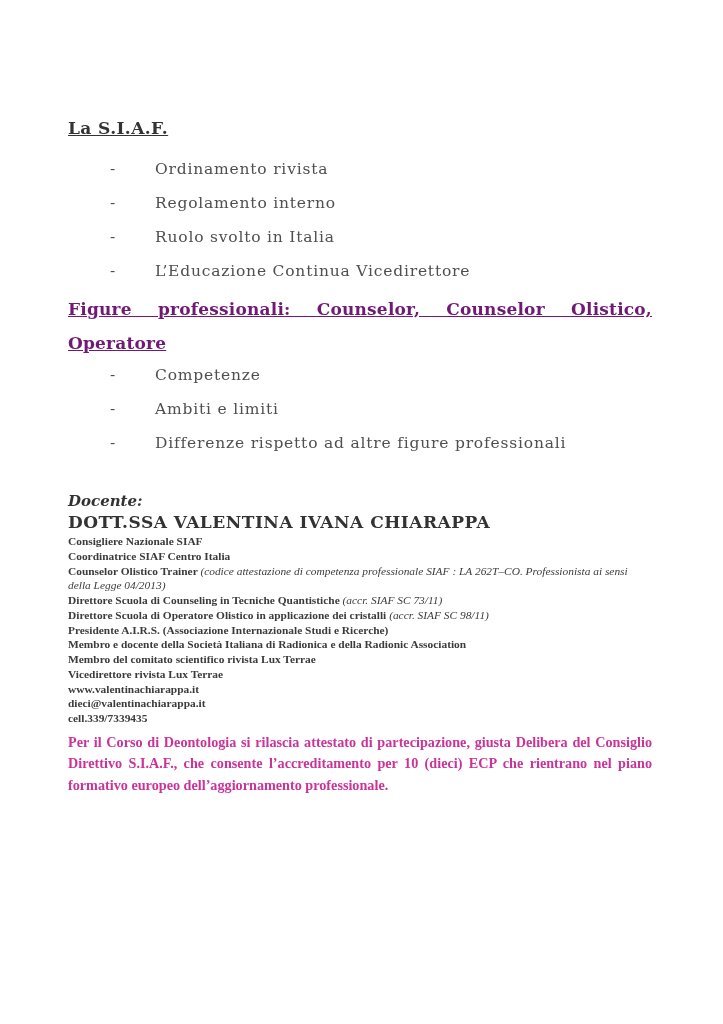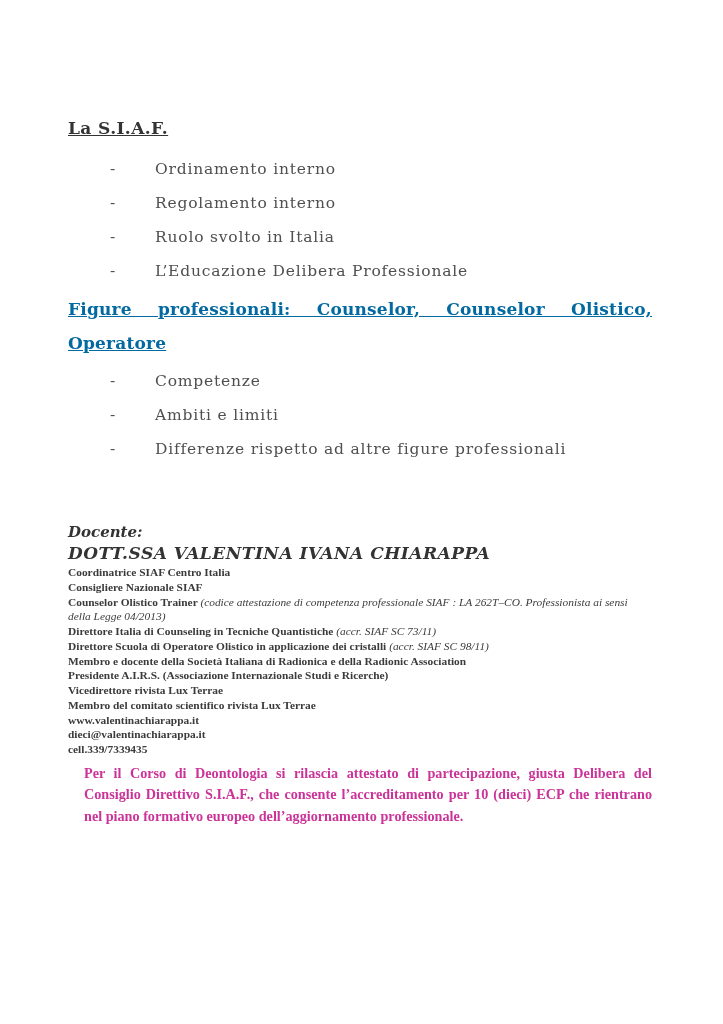--- a/index.html
+++ b/index.html
@@ -34,103 +34,102 @@
     color: #4f4f4f;
     letter-spacing: 0.8px;
   }
   .dash-list .dash {
     position: absolute;
     left: 42px;
     top: 0;
   }
   
   .h2 {
-    margin: 4px 0 14px 0;
+    margin: 4px 0 8px 0;
     font-size: 17px;
     line-height: 34px;
     font-weight: bold;
-    color: #0369a1;
+    color: #701a75;
     letter-spacing: 0.2px;
   }
   .h2 .line1 {
     display: block;
     text-align: justify;
     text-align-last: justify;
     text-decoration: underline;
   }
   .h2 .line2 {
     display: block;
     text-decoration: underline;
   }
   .list-2 { margin-top: -10px; }
   
   .docente-label {
-    margin: 57px 0 0 0;
+    margin: 32px 0 0 0;
     font-size: 15px;
     line-height: 19px;
     font-weight: bold;
     font-style: italic;
     color: #333333;
   }
   .docente-name {
     margin: 1px 0 0 0;
     font-size: 17px;
     line-height: 20px;
     font-weight: bold;
     color: #333333;
     letter-spacing: 0.5px;
-    font-style: italic;
   }
   
   .creds {
     margin-top: 2px;
     font-family: "Liberation Serif", serif;
     font-size: 11.4px;
     line-height: 14.77px;
     font-weight: bold;
     color: #3b3b3b;
   }
   .cred { min-height: 14.77px; }
   .cred .it {
     font-weight: normal;
     font-style: italic;
   }
   
   .notice {
-    margin: 6px 0 0 16px;
+    margin: 6px 0 0 0;
     font-family: "Liberation Serif", serif;
     font-size: 14.2px;
     line-height: 21.3px;
     font-weight: bold;
     text-align: justify;
   }
 </style>
 </head>
 <body>
 
 <div class="page">
 
   <h1 class="h1">La S.I.A.F.</h1>
 
   <ul class="dash-list list-1">
     <li>
       <span class="dash">-</span>
-      <span>Ordinamento interno</span>
+      <span>Ordinamento rivista</span>
     </li>
     <li>
       <span class="dash">-</span>
       <span>Regolamento interno</span>
     </li>
     <li>
       <span class="dash">-</span>
       <span>Ruolo svolto in Italia</span>
     </li>
     <li>
       <span class="dash">-</span>
-      <span>L’Educazione Delibera Professionale</span>
+      <span>L’Educazione Continua Vicedirettore</span>
     </li>
   </ul>
 
   <h2 class="h2">
     <span class="line1">Figure professionali: Counselor, Counselor Olistico, Operatore</span>
   </h2>
 
   <ul class="dash-list list-2">
     <li>
       <span class="dash">-</span>
@@ -143,29 +142,29 @@
     <li>
       <span class="dash">-</span>
       <span>Differenze rispetto ad altre figure professionali</span>
     </li>
   </ul>
 
   <p class="docente-label">Docente:</p>
   <p class="docente-name">DOTT.SSA VALENTINA IVANA CHIARAPPA</p>
 
   <div class="creds">
+    <div class="cred"><span>Consigliere Nazionale SIAF</span><span class="it"></span></div>
     <div class="cred"><span>Coordinatrice SIAF Centro Italia</span><span class="it"></span></div>
-    <div class="cred"><span>Consigliere Nazionale SIAF</span><span class="it"></span></div>
     <div class="cred"><span>Counselor Olistico Trainer </span><span class="it">(codice attestazione di competenza professionale SIAF : LA 262T–CO. Professionista ai sensi della Legge 04/2013)</span></div>
-    <div class="cred"><span>Direttore Italia di Counseling in Tecniche Quantistiche </span><span class="it">(accr. SIAF SC 73/11)</span></div>
+    <div class="cred"><span>Direttore Scuola di Counseling in Tecniche Quantistiche </span><span class="it">(accr. SIAF SC 73/11)</span></div>
     <div class="cred"><span>Direttore Scuola di Operatore Olistico in applicazione dei cristalli </span><span class="it">(accr. SIAF SC 98/11)</span></div>
+    <div class="cred"><span>Presidente A.I.R.S. (Associazione Internazionale Studi e Ricerche)</span><span class="it"></span></div>
     <div class="cred"><span>Membro e docente della Società Italiana di Radionica e della Radionic Association</span><span class="it"></span></div>
-    <div class="cred"><span>Presidente A.I.R.S. (Associazione Internazionale Studi e Ricerche)</span><span class="it"></span></div>
+    <div class="cred"><span>Membro del comitato scientifico rivista Lux Terrae</span><span class="it"></span></div>
     <div class="cred"><span>Vicedirettore rivista Lux Terrae</span><span class="it"></span></div>
-    <div class="cred"><span>Membro del comitato scientifico rivista Lux Terrae</span><span class="it"></span></div>
     <div class="cred"><span>www.valentinachiarappa.it</span><span class="it"></span></div>
     <div class="cred"><span>dieci@valentinachiarappa.it</span><span class="it"></span></div>
     <div class="cred"><span>cell.339/7339435</span><span class="it"></span></div>
   </div>
 
   <p class="notice" style="color: rgb(203, 51, 153);">Per il Corso di Deontologia si rilascia attestato di partecipazione, giusta Delibera del Consiglio Direttivo S.I.A.F., che consente l’accreditamento per 10 (dieci) ECP che rientrano nel piano formativo europeo dell’aggiornamento professionale.</p>
 
 </div>
 
 </body></html>

